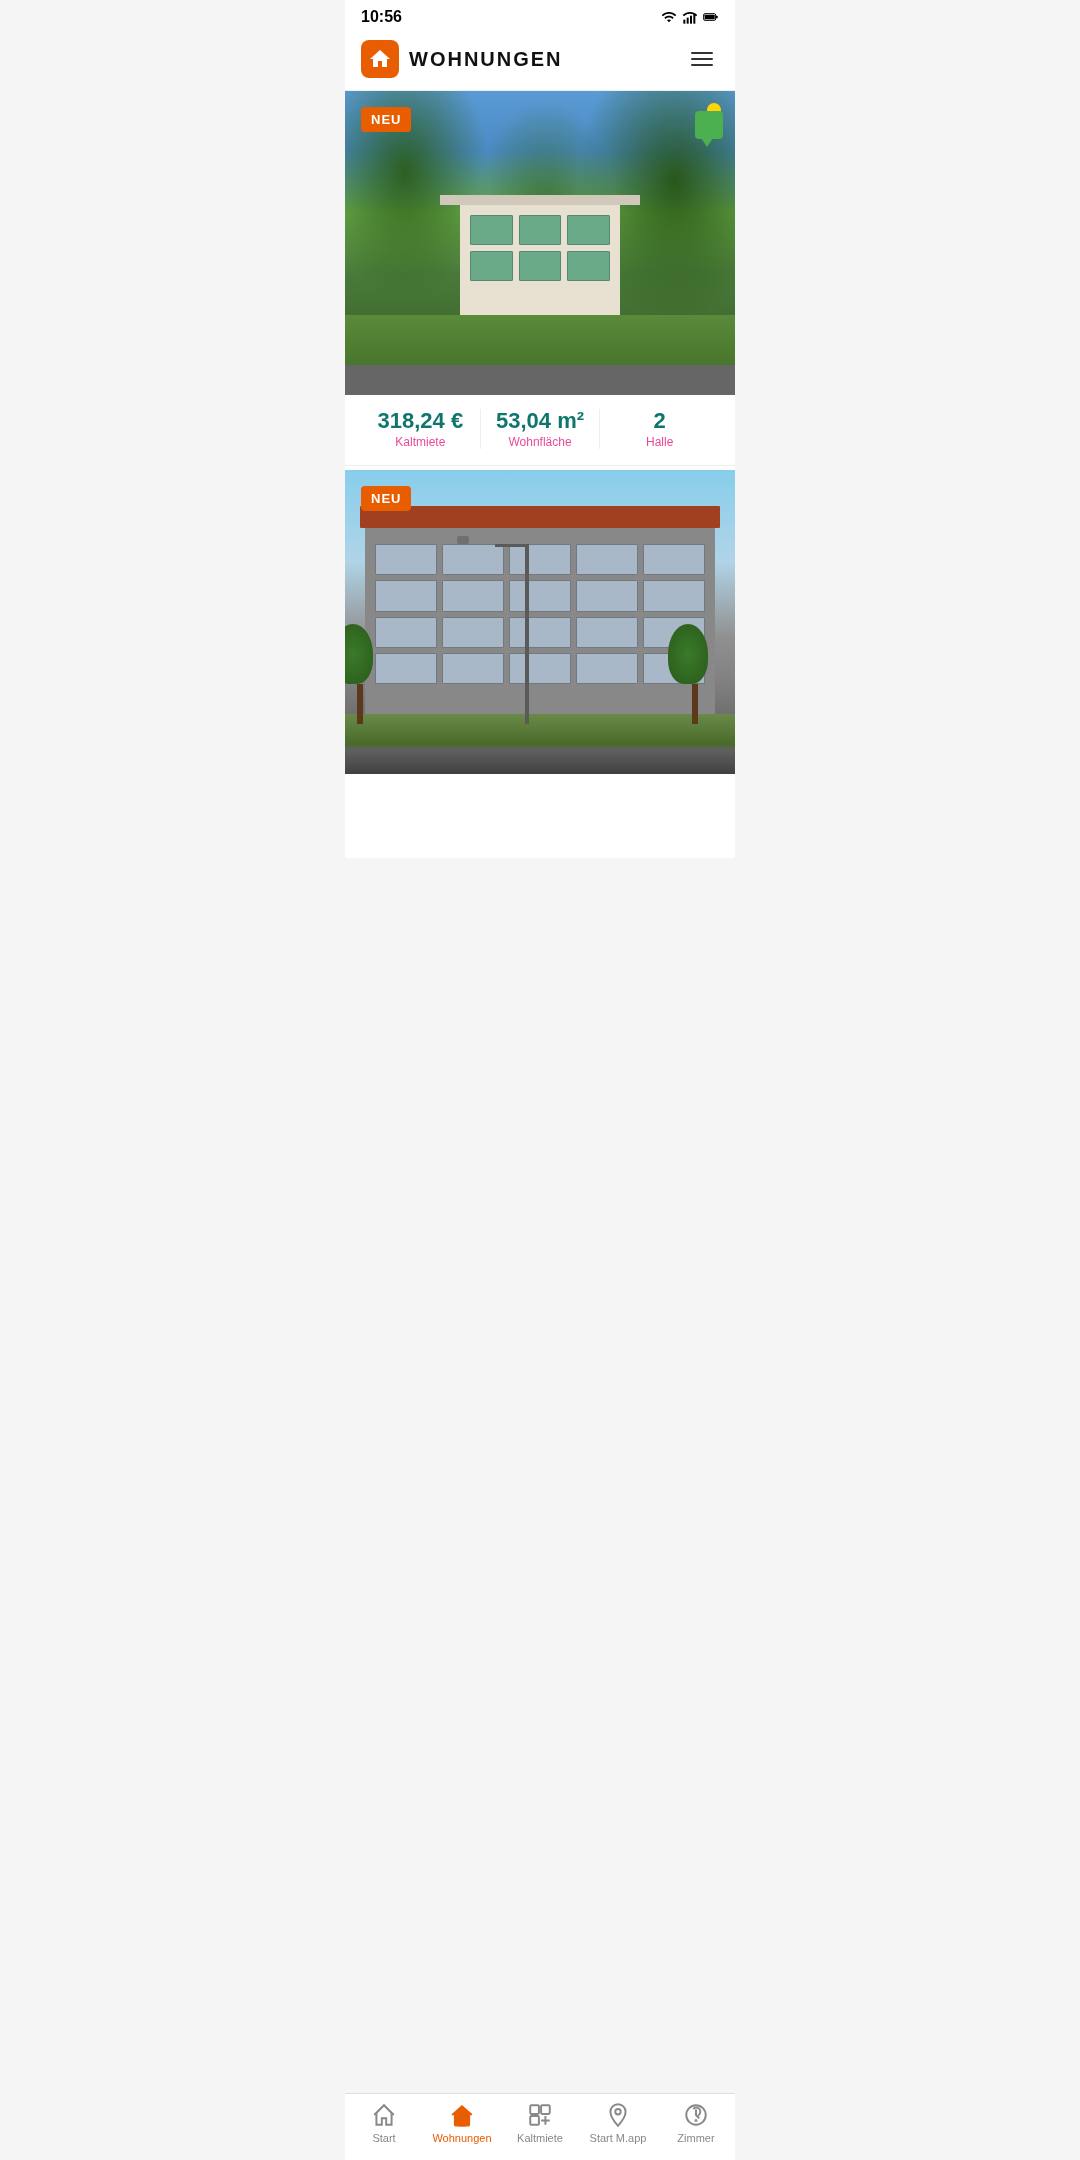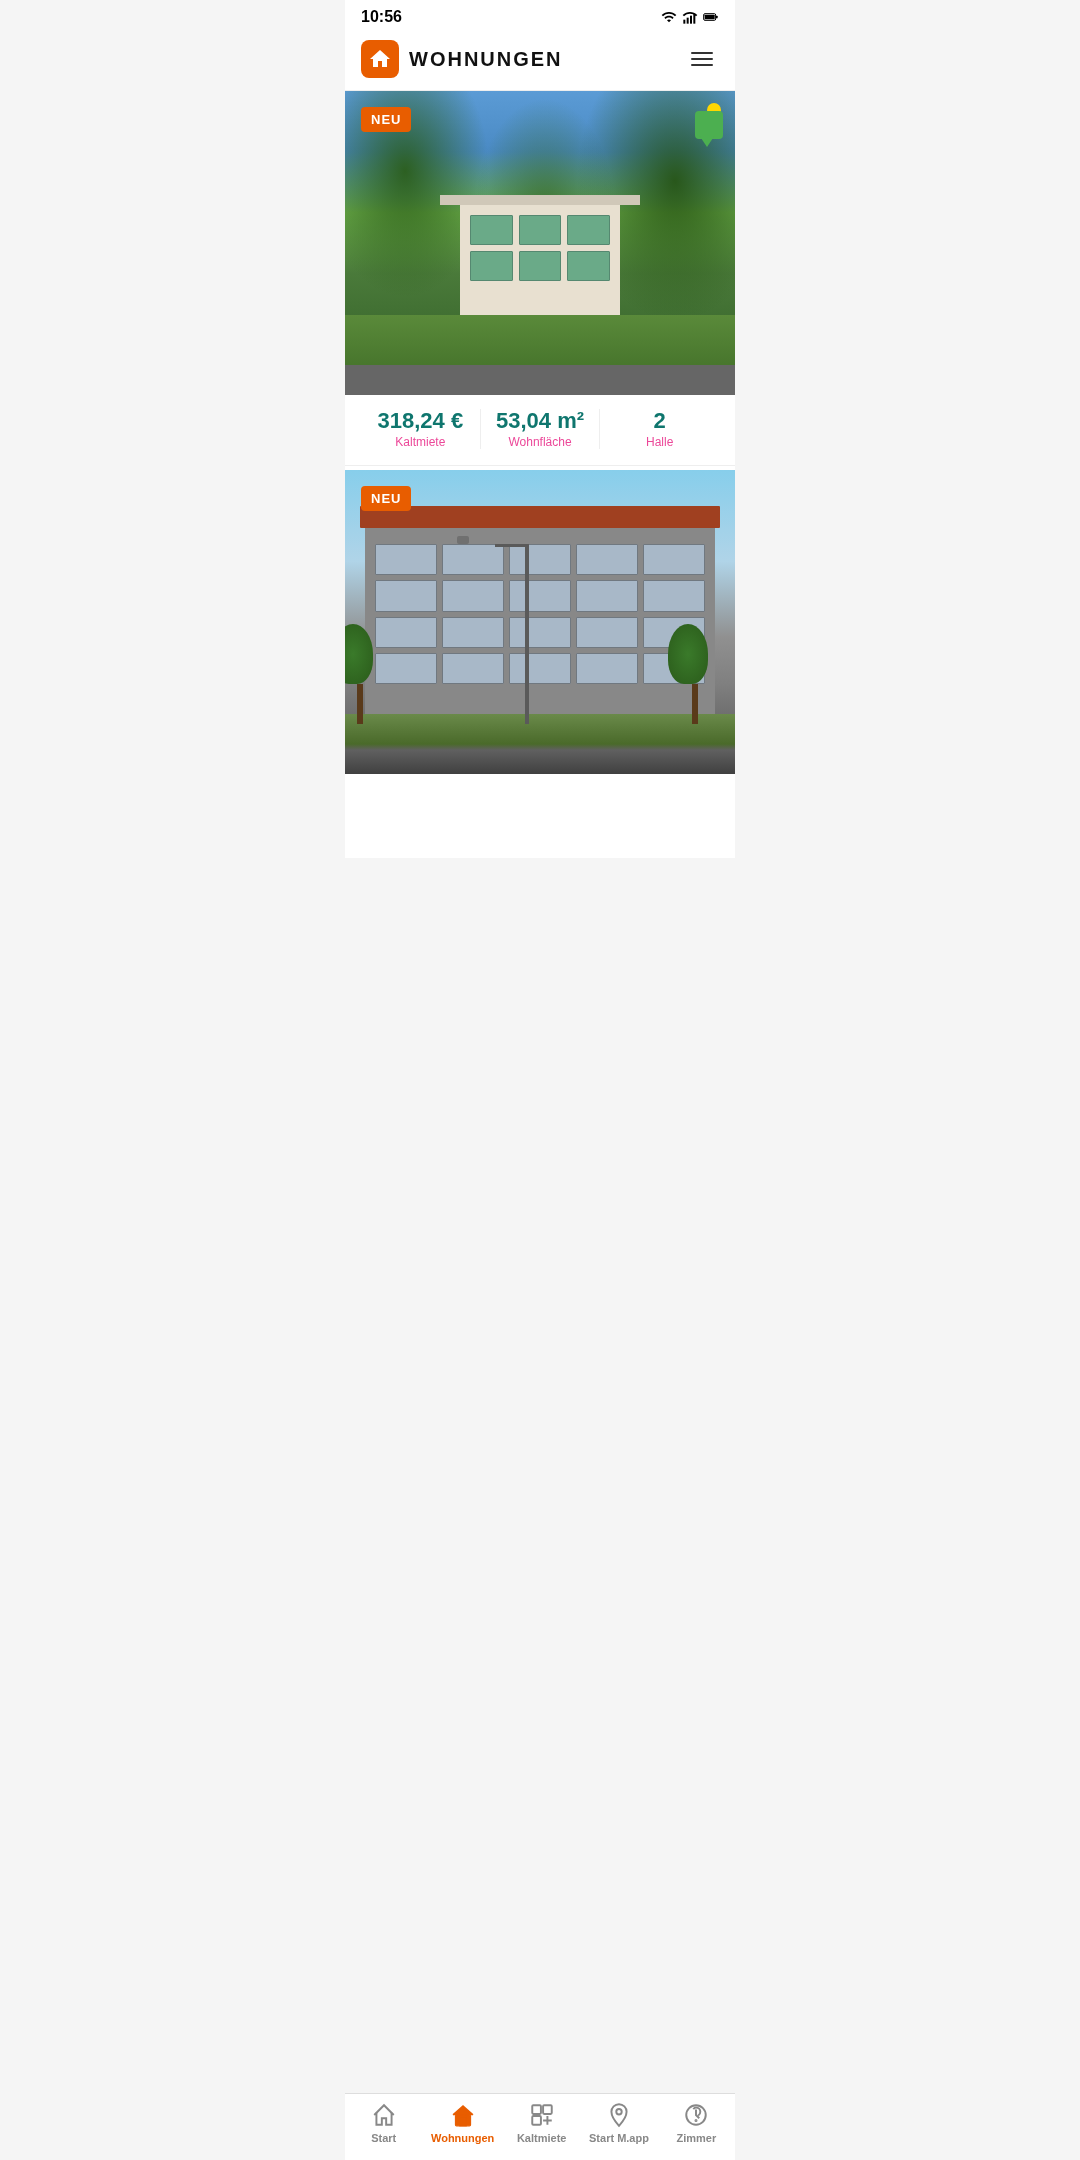--- a/index.html
+++ b/index.html
@@ -357,21 +357,20 @@
       padding: 8px 0 16px;
       z-index: 100;
     }
     .nav-item {
       display: flex;
       flex-direction: column;
       align-items: center;
       gap: 4px;
       cursor: pointer;
       min-width: 60px;
-      font-weight: bold;
     }
     .nav-icon {
       width: 26px;
       height: 26px;
       display: flex;
       align-items: center;
       justify-content: center;
     }
     .nav-icon svg {
       width: 26px;

